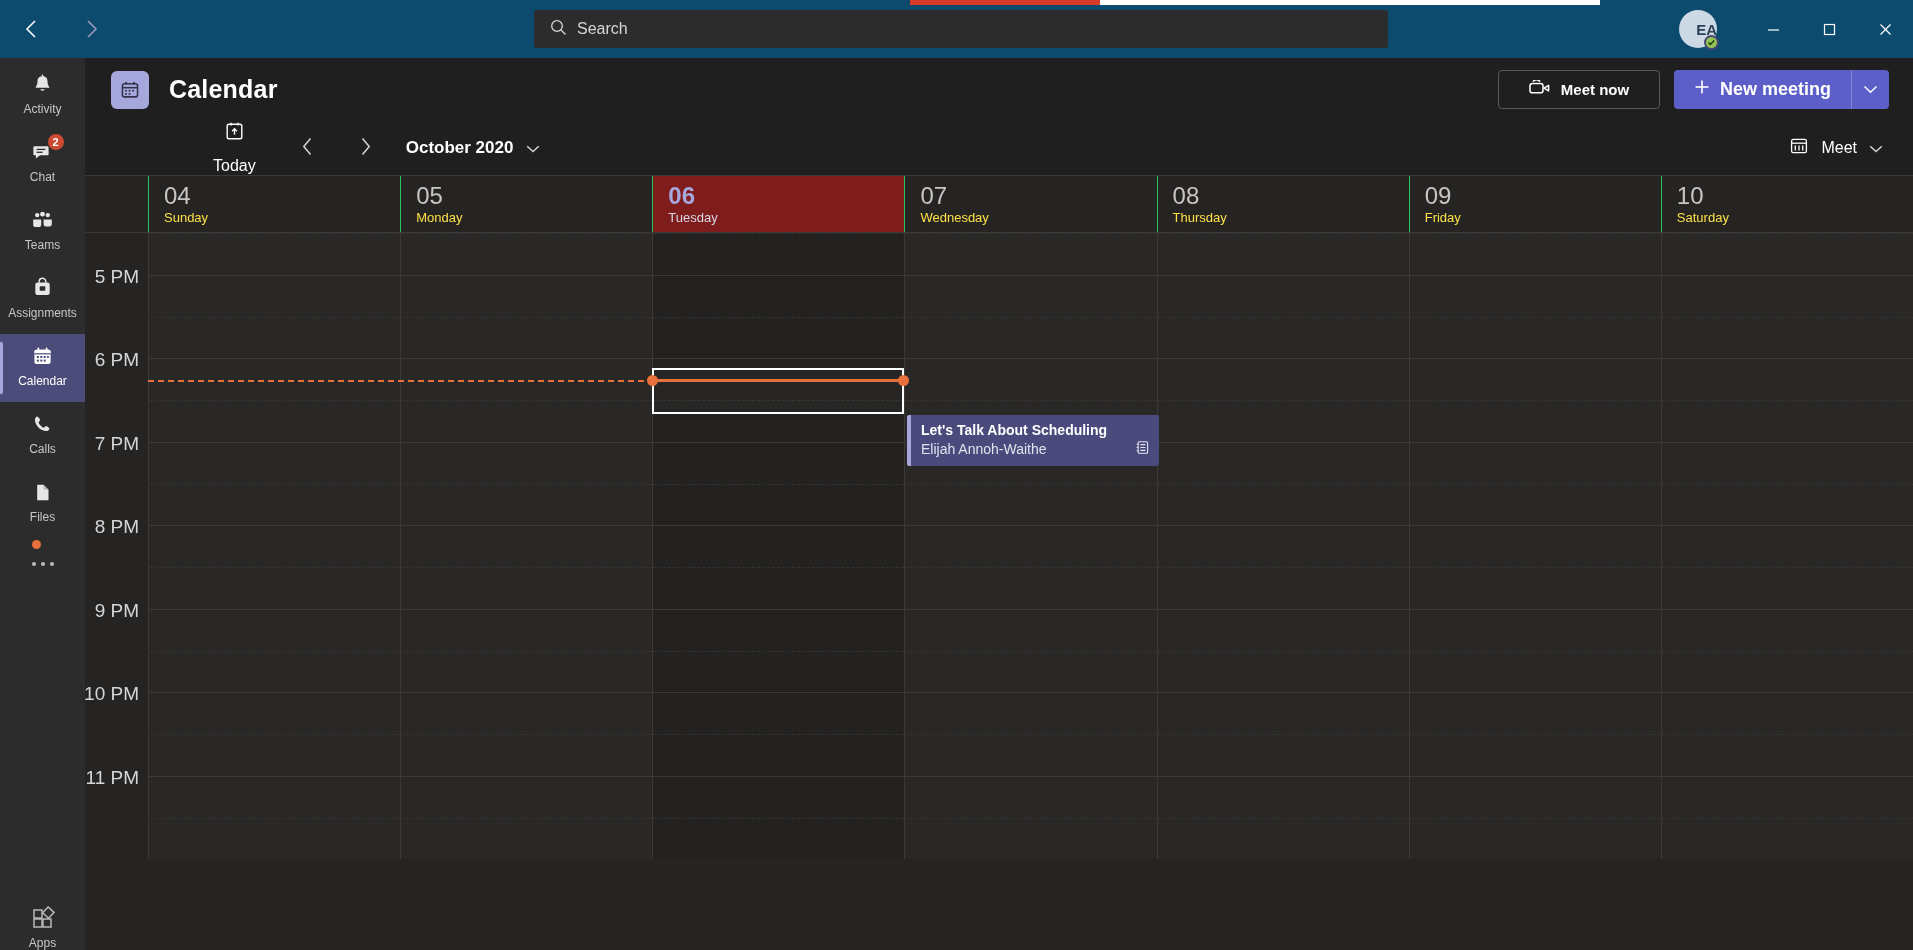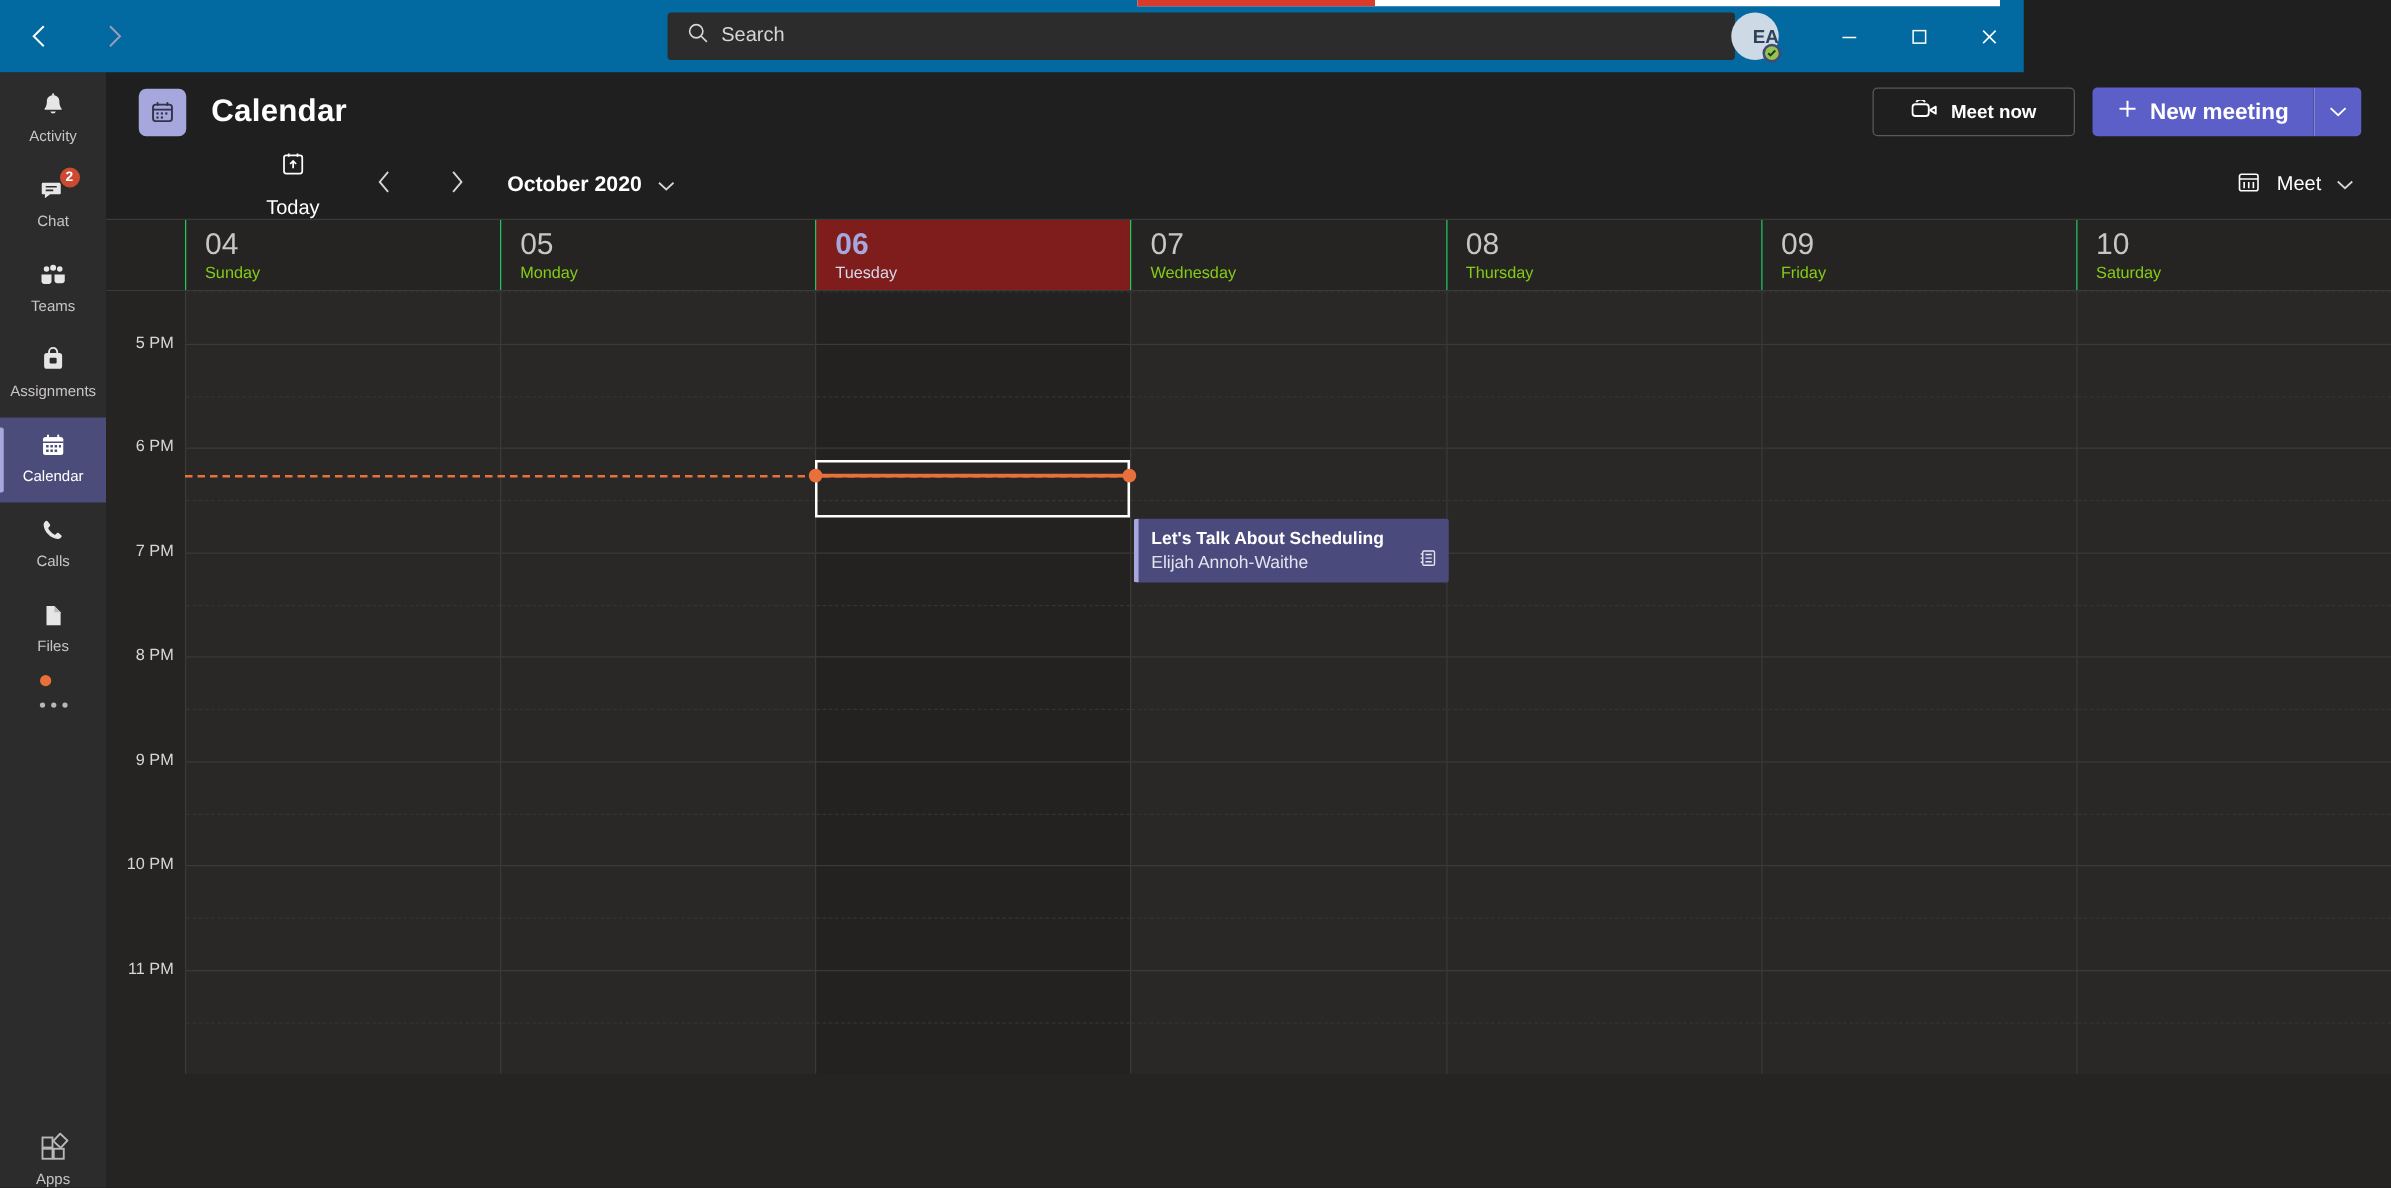--- a/index.html
+++ b/index.html
@@ -4,22 +4,22 @@
 <style>
   * { box-sizing: border-box; margin: 0; padding: 0; }
   html, body {
     width: 1913px; height: 950px;
     background: #1f1f1f;
     font-family: "Liberation Sans", sans-serif;
     overflow: hidden;
   }
   
   .titlebar {
-    position: absolute; top: 0; left: 0; width: 1619px; height: 58px;
-    background: #0369a1;
+    position: absolute; top: 0; left: 0; width: 1913px; height: 58px;
+    background: #0c4a6e;
     display: flex; align-items: center;
   }
   .toprec {
     position: absolute; top: 0; left: 910px; width: 690px; height: 5px;
     background: #ffffff;
   }
   .toprec i {
     display:block; width: 190px; height: 5px; background: #d93b2b;
   }
   .navbtns { display: flex; align-items: center; margin-left: 12px; gap: 22px; }
@@ -140,33 +140,33 @@
 
   
   .dayhdr { display: flex; height: 57px; border-bottom: 1px solid #3b3a39; }
   .gutterhdr { width: 63px; flex: 0 0 63px; background: #252423; }
   .daycell {
     flex: 1 1 0; padding: 6px 0 0 15px; border-left: 1px solid #22c55e;
     background: #252423;
   }
   .daycell.today { background: #7f1d1d; }
   .daycell .dnum { font-size: 24px; font-weight: 400; color: #c8c6c4; line-height: 27px; }
-  .daycell .dname { font-size: 13px; color: #84cc16; line-height: 16px; margin-top: 1px; }
+  .daycell .dname { font-size: 13px; color: #fde047; line-height: 16px; margin-top: 1px; }
   .daycell.today .dnum { color: #a6a7dc; font-weight: 700; }
   .daycell.today .dname { color: #d8d8e8; }
 
   
   .gridwrap { position: relative; height: 717px; overflow: hidden; background: #252423; }
   .gridinner { position: absolute; top: -42px; left: 0; width: 1828px; }
   .hourrow { display: flex; height: 83.5px; }
   .gutter {
     width: 63px; flex: 0 0 63px; position: relative; background: #252423;
   }
   .gutter span {
-    position: absolute; right: 9px; top: -9px; font-size: 13px; color: #d6d6d6; white-space: nowrap; margin-left: 12px;
+    position: absolute; right: 9px; top: -9px; font-size: 19px; color: #d6d6d6; white-space: nowrap; margin-left: 12px;
   }
   .slot {
     flex: 1 1 0; border-left: 1px solid #3b3a39; border-top: 1px solid #3b3a39;
     position: relative; background: #292827; cursor: pointer;
   }
   .slot.today { background: #232221; }
   .slot::after {
     content: ""; position: absolute; left: 0; right: 0; top: 50%; height: 0;
     border-top: 1px dashed #343332;
   }

